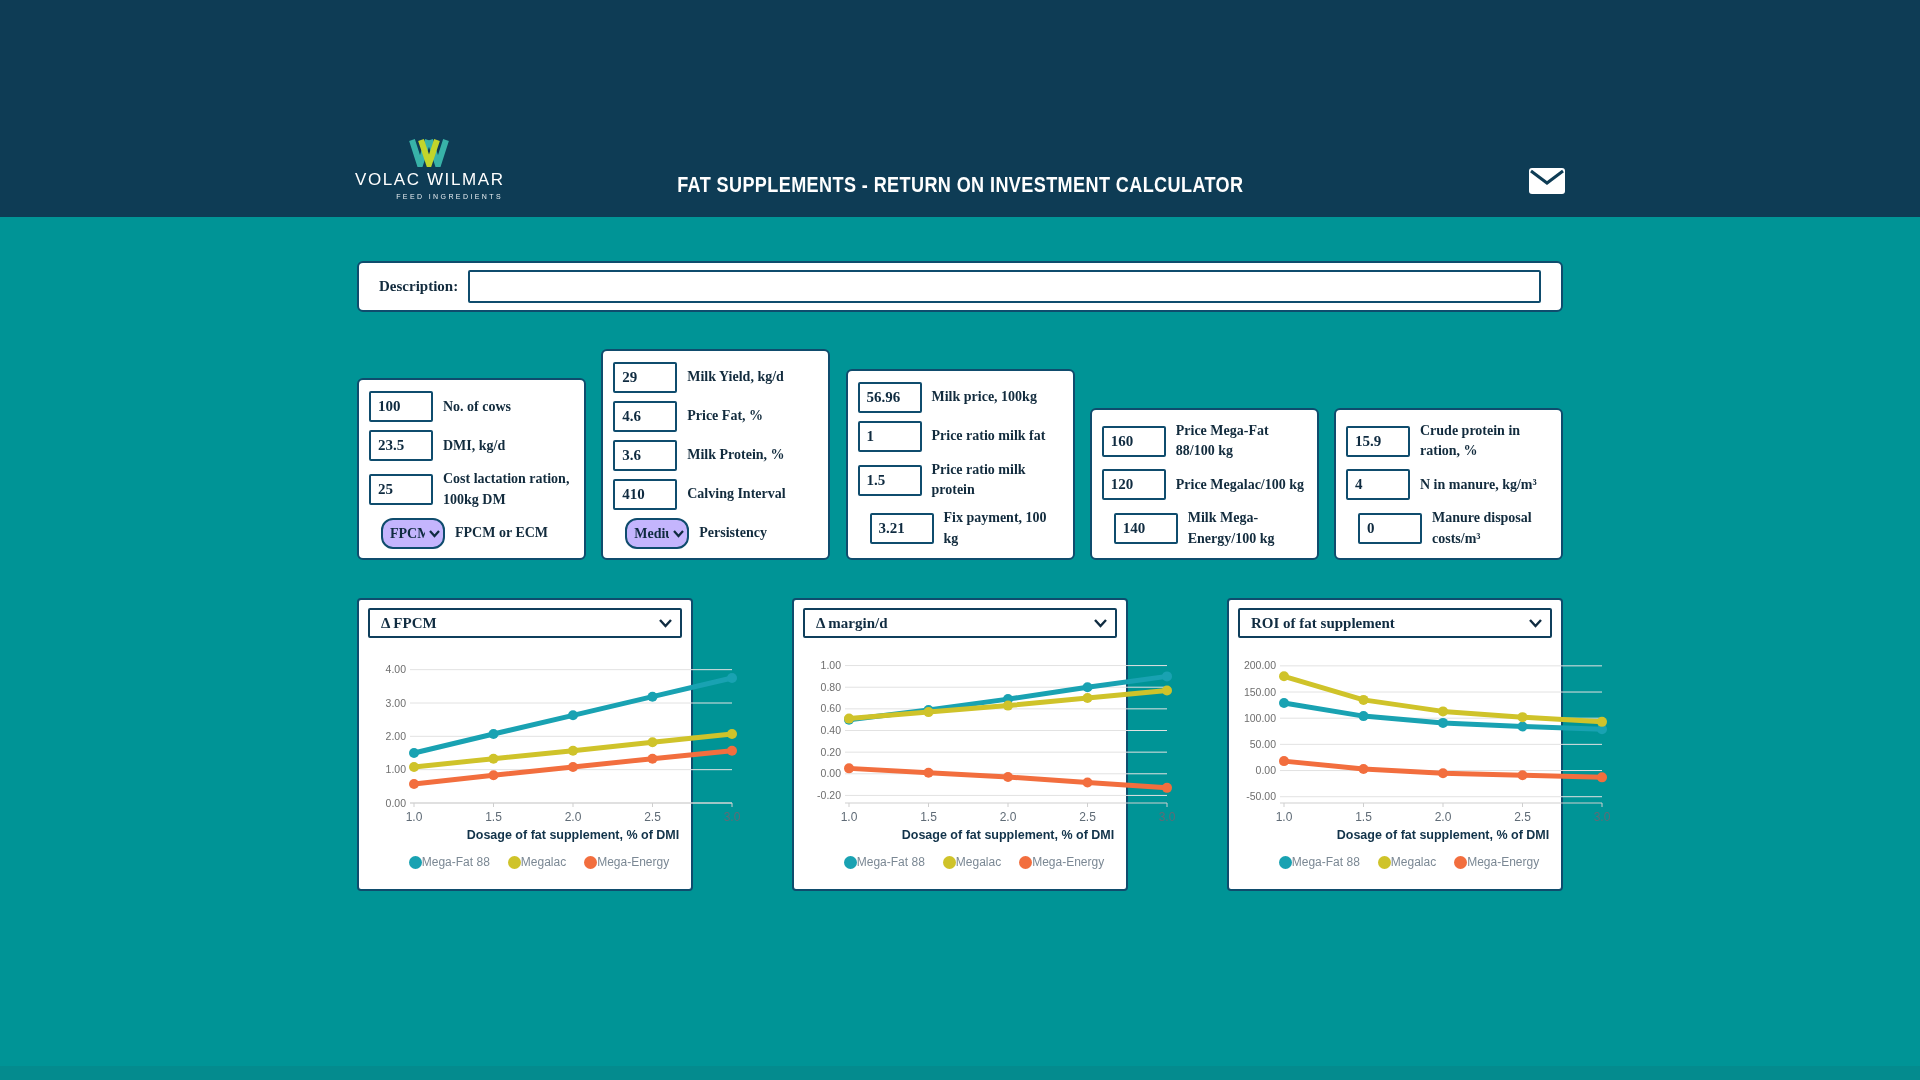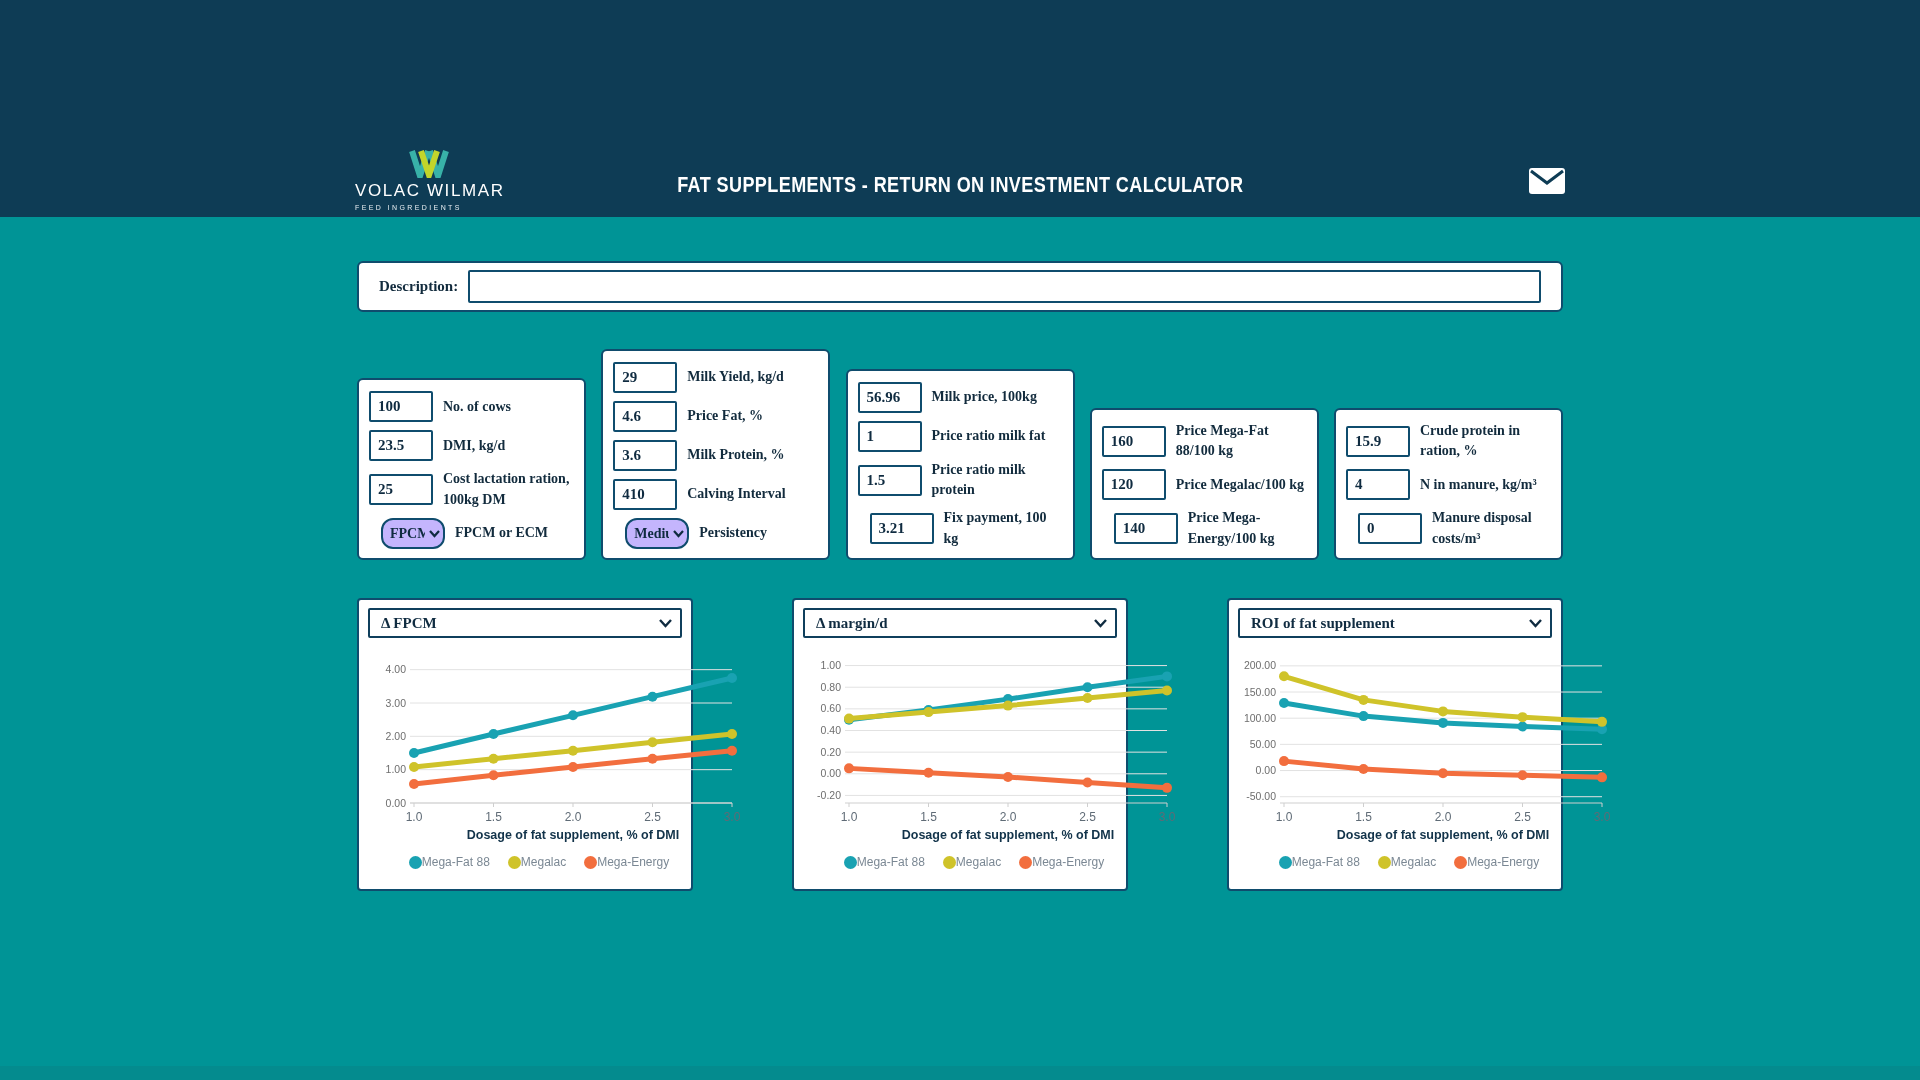--- a/index.html
+++ b/index.html
@@ -2,21 +2,21 @@
 <html><head>
 <meta charset="utf-8">
 <style>
   * { margin:0; padding:0; box-sizing:border-box; }
   html,body { width:1920px; height:1080px; }
   body { font-family:"Liberation Serif", serif; }
   .page { position:relative; width:1920px; height:1080px; background:#009496; overflow:hidden; }
 
   
   .header { position:relative; width:100%; height:217px; background:#0e3c55; }
-  .logo { position:absolute; left:355px; bottom:6px; width:148px; text-align:left; color:#fff; }
+  .logo { position:absolute; left:355px; bottom:17px; width:148px; text-align:right; color:#fff; }
   .logo .w-icon { display:block; margin:0 auto 3px auto; }
   .logo-name { font-family:"Liberation Sans", sans-serif; font-size:17px; font-weight:400; letter-spacing:1.6px; color:#ffffff; white-space:nowrap; }
   .logo-sub { font-family:"Liberation Sans", sans-serif; font-size:7px; font-weight:400; letter-spacing:2.4px; margin-top:3px; color:#e9eff3; white-space:nowrap; }
   .app-title-wrap { position:absolute; left:0; right:0; top:172px; text-align:center; }
   .app-title { display:inline-block; transform:scaleX(0.82); transform-origin:center;
     font-family:"Liberation Sans", sans-serif; font-weight:700; font-size:22px; letter-spacing:0.5px;
     color:#ffffff; text-transform:uppercase; white-space:nowrap; }
   .mail-btn { position:absolute; right:354px; top:166px; width:38px; height:30px; cursor:pointer; }
 
   
@@ -172,21 +172,21 @@
         <div class="row">
           <input class="val-input" value="160" style="">
           <div class="lbl">Price Mega-Fat 88/100 kg</div>
         </div>
         <div class="row">
           <input class="val-input" value="120" style="">
           <div class="lbl">Price Megalac/100 kg</div>
         </div>
         <div class="row">
           <input class="val-input" value="140" style="">
-          <div class="lbl">Price Mega-Energy/100 kg</div>
+          <div class="lbl">Milk Mega-Energy/100 kg</div>
         </div>
       </div>
 
       <div class="card panel">
         <div class="row">
           <input class="val-input" value="15.9" style="">
           <div class="lbl">Crude protein in ration, %</div>
         </div>
         <div class="row">
           <input class="val-input" value="4" style="">

